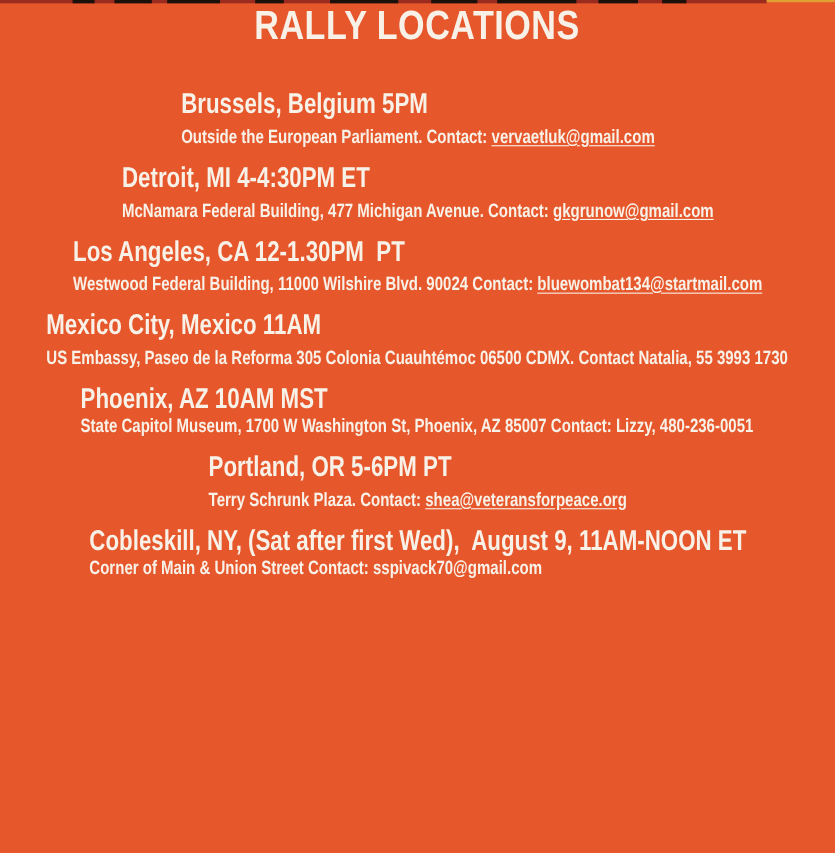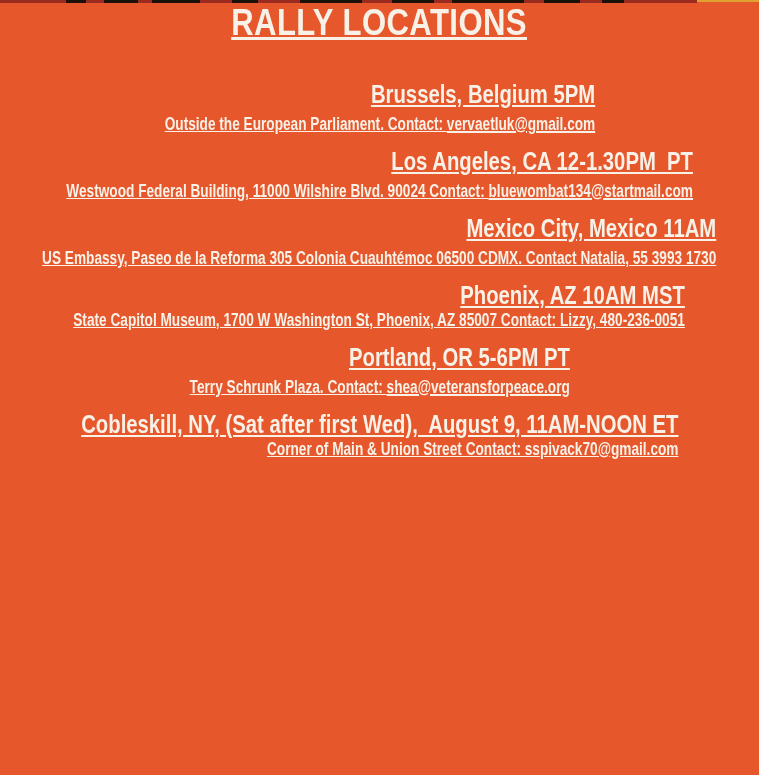--- a/index.html
+++ b/index.html
@@ -8,22 +8,21 @@
     overflow: hidden;
     font-family: "Liberation Sans", sans-serif;
     font-weight: bold;
   }
   .flyer {
     position: relative;
     width: 759px; height: 775px;
     display: flex;
     flex-direction: column;
     align-items: center;
-    text-align: right;
-    text-decoration: underline;
+    text-align: left;
   }
   
   .top-strip { position: absolute; top: 0; left: 0; width: 759px; height: 4px; }
   .top-strip .dark  { position: absolute; top: 0; left: 0; width: 697px; height: 3px; background: #9c2b1f; }
   .top-strip .gold  { position: absolute; top: 0; left: 697px; width: 62px; height: 2px; background: #dfa232; }
   .top-strip .mark  { position: absolute; top: 0; height: 3px; background: #1c100b; }
   .m1 { left: 66px;  width: 20px; }
   .m2 { left: 104px; width: 34px; }
   .m3 { left: 152px; width: 48px; }
   .m4 { left: 232px; width: 26px; }
@@ -80,20 +79,24 @@
     <div class="gold"></div>
   </div>
 
   <h1 class="title">RALLY LOCATIONS</h1>
 
   <div class="section">
     <div class="city condensed">Brussels, Belgium 5PM</div>
     <div class="detail condensed"><span>Outside the European Parliament. Contact: </span><span class="contact-underlined">vervaetluk@gmail.com</span></div>
   </div>
 
+  <div class="section">
+    <div class="city condensed">Detroit, MI 4-4:30PM ET</div>
+    <div class="detail condensed"><span>McNamara Federal Building, 477 Michigan Avenue. Contact: </span><span class="contact-underlined">gkgrunow@gmail.com</span></div>
+  </div>
 
 
   <div class="section">
     <div class="city condensed">Los Angeles, CA 12-1.30PM&nbsp; PT</div>
     <div class="detail condensed"><span>Westwood Federal Building, 11000 Wilshire Blvd. 90024 Contact: </span><span class="contact-underlined">bluewombat134@startmail.com</span></div>
   </div>
 
   <div class="section">
     <div class="city condensed">Mexico City, Mexico 11AM</div>
     <div class="detail condensed"><span>US Embassy, Paseo de la Reforma 305 Colonia Cuauhtémoc 06500 CDMX. Contact Natalia, 55 3993 1730</span></div>

